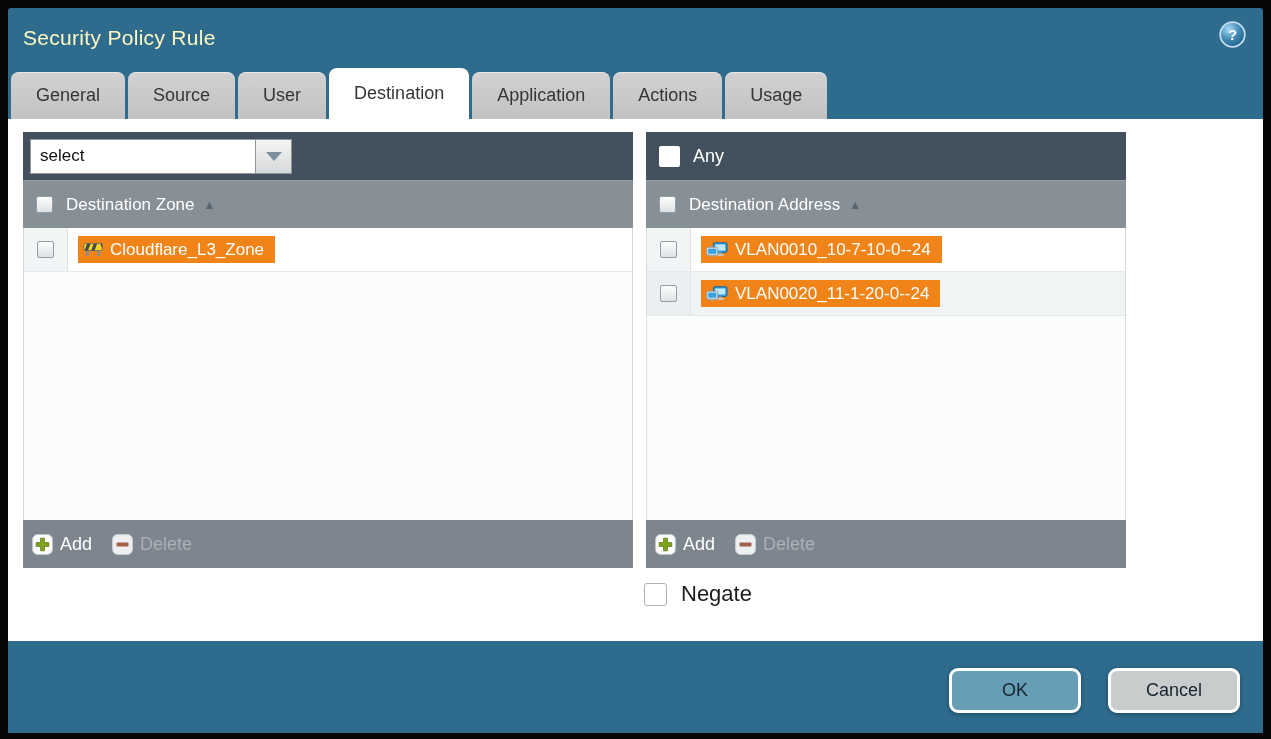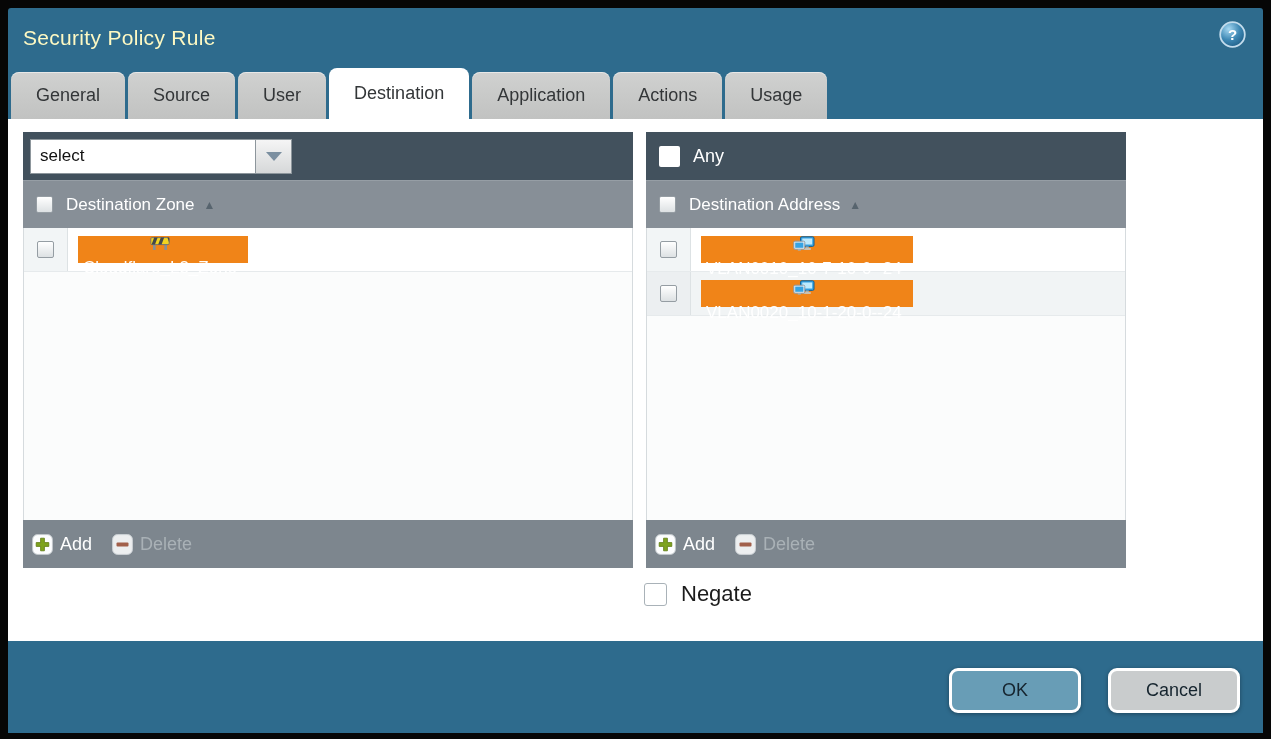--- a/index.html
+++ b/index.html
@@ -115,21 +115,21 @@
   .row .cbcell {
     flex:0 0 43px; display:flex; align-items:center; justify-content:center;
     border-right:1px solid #dde2e4; background:#f2f5f6;
   }
   .row.alt .cbcell { background:#eceff1; }
   .row .cellbody { flex:1; display:flex; align-items:center; padding-left:10px; }
   .chip {
     display:inline-flex; align-items:center;
     height:27px; background:#f08418; color:#ffffff;
     font-size:17px; padding:0 11px 0 5px; gap:7px;
-    cursor:pointer; white-space:nowrap;flex-direction:column;
+    cursor:pointer; white-space:nowrap;
   }
   .chip svg { display:block; }
 
   .panel-footer {
     flex:0 0 48px; background:#7d868e;
     display:flex; align-items:center;
     padding-left:9px; gap:20px;
   }
   .tool { display:flex; align-items:center; gap:7px; cursor:pointer; }
   .tool .lbl { color:#ffffff; font-size:18px; }
@@ -292,21 +292,21 @@
                   <svg width="22" height="16" viewBox="0 0 22 16">
                     <rect x="7.5" y="0.8" width="13.5" height="9.6" rx="1.4" fill="#36a3e3" stroke="#135f93"></rect>
                     <rect x="9.3" y="2.5" width="9.9" height="6" fill="#bfeafd"></rect>
                     <rect x="12.8" y="10.4" width="3" height="1.8" fill="#9fb3bf"></rect>
                     <rect x="10.6" y="12.2" width="7.4" height="1.6" rx="0.8" fill="#c3d2da"></rect>
                     <rect x="0.8" y="5.2" width="11" height="8" rx="1.2" fill="#e8eef2" stroke="#8a99a4"></rect>
                     <rect x="2.2" y="6.6" width="8.2" height="5.2" fill="#36a3e3"></rect>
                     <rect x="4.8" y="13.2" width="3" height="1.4" fill="#9fb3bf"></rect>
                   </svg>
                 </span>
-                <span class="chip-label">VLAN0020_10-1-20-0--24</span>
+                <span class="chip-label">VLAN0020_11-1-20-0--24</span>
               </span>
             </div>
           </div>
         </div>
       <div class="panel-footer">
         <span class="tool">
           <svg width="21" height="21" viewBox="0 0 21 21">
             <rect x="0.6" y="0.6" width="19.8" height="19.8" rx="5" fill="#fdfeff" stroke="#c2c8cc"></rect>
             <path d="M8.6 4.2 h3.8 v4.4 h4.4 v3.8 h-4.4 v4.4 h-3.8 v-4.4 h-4.4 v-3.8 h4.4 z" fill="#7ea31e" stroke="#5e7a12" stroke-width="0.8"></path>
           </svg>

